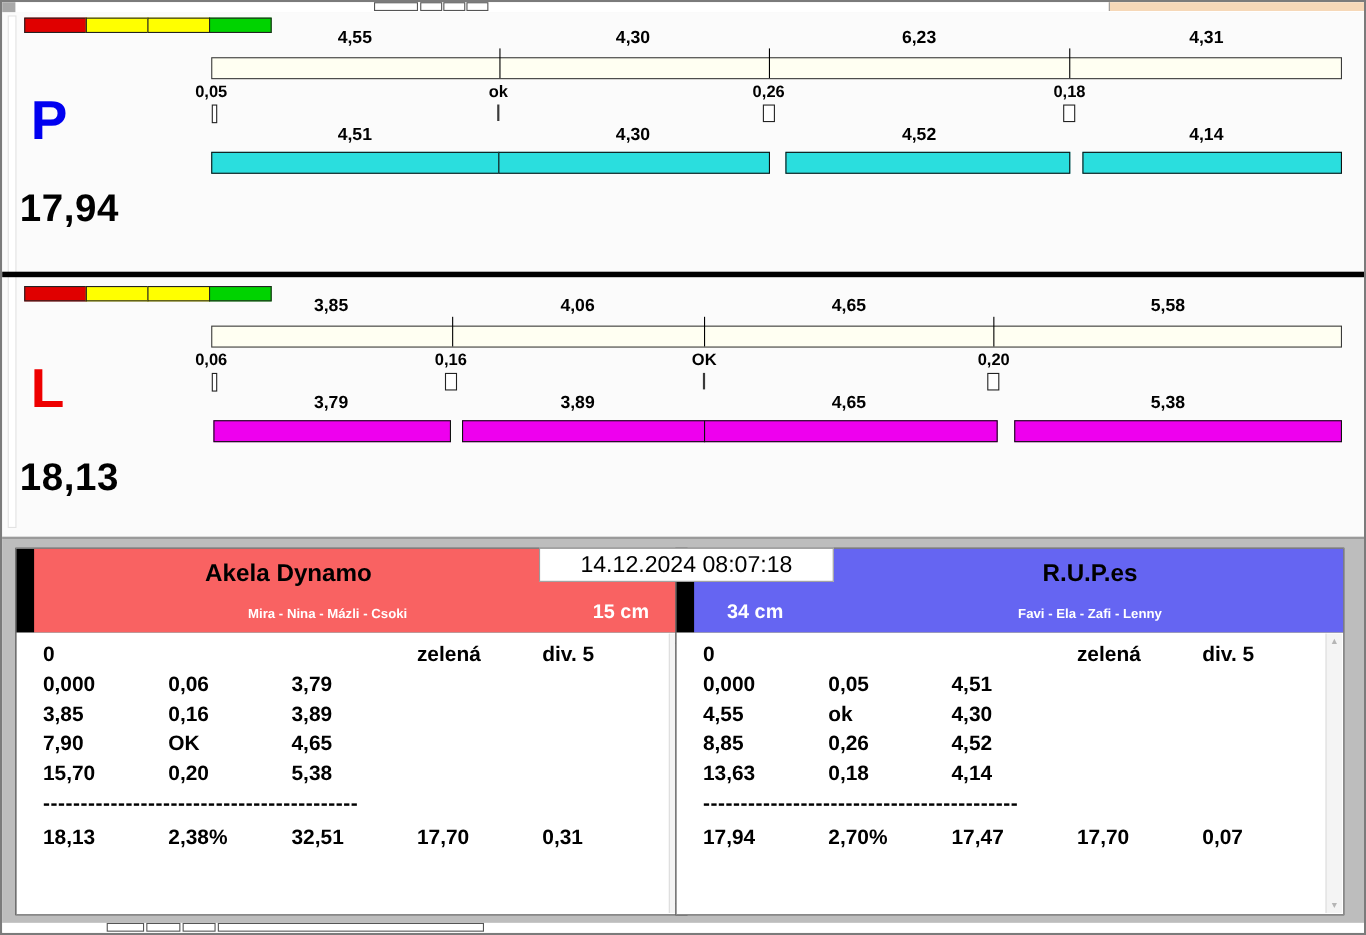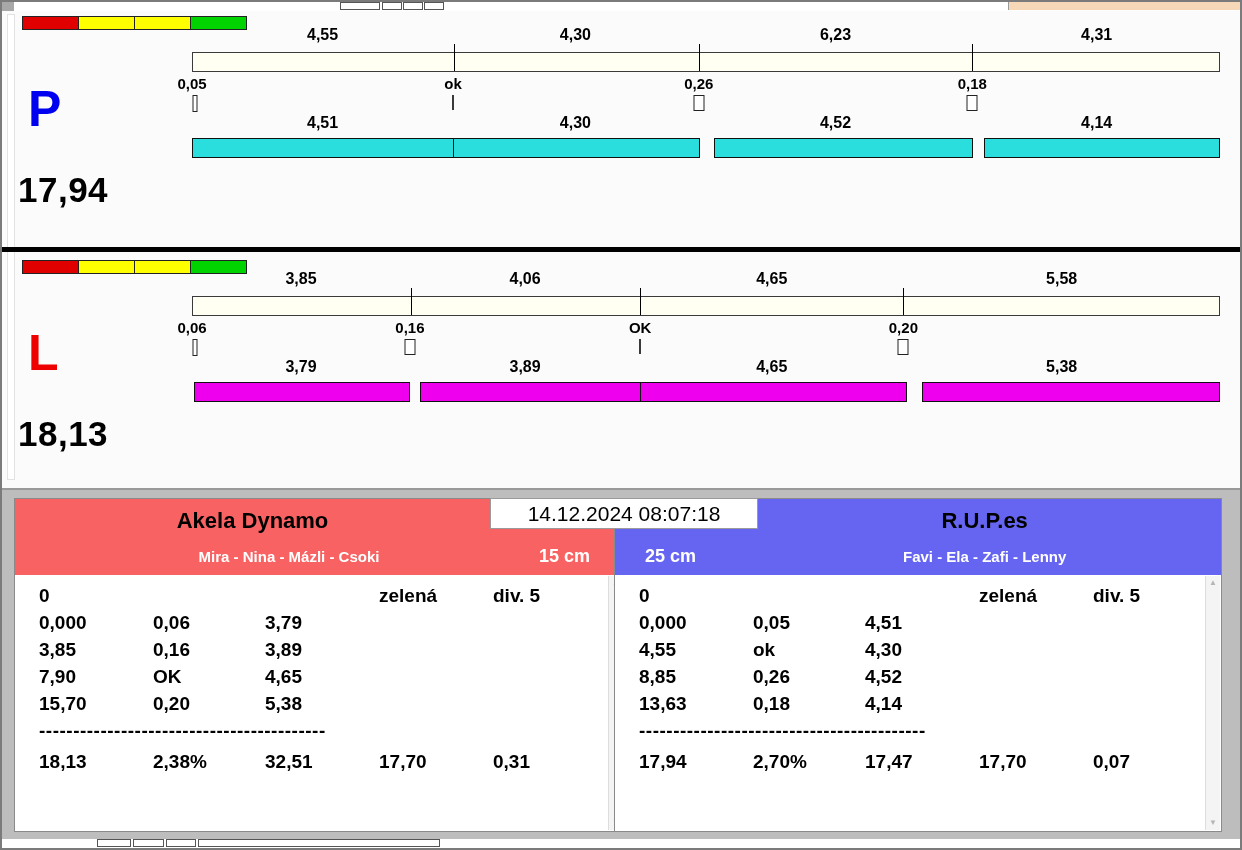--- a/index.html
+++ b/index.html
@@ -54,31 +54,31 @@
   .marker.mline   { width: 2px;  height: 15px; background: #3a3a3a; }
   .marker.msquare { width: 11px; height: 16px; background: #fff; border: 1px solid #222; }
 
   .result { position: absolute; top: 126px; left: 0; width: 100%; height: 20px; }
   .rseg { position: absolute; top: 0; height: 20px; border: 1px solid #111; display: block; }
   #lane-p .rseg { background: var(--p-result-bar, #2adede); }
   #lane-l .rseg { background: var(--l-result-bar, #ee00ee); }
 
   
   .bottom { position: absolute; top: 486px; left: 0; right: 0; bottom: 9px; background: #bdbdbd; border-top: 2px solid #9a9a9a; }
-  .team { position: absolute; top: 8px; bottom: 7px; background: #a3a3a3; border: 1px solid #8a8a8a; }
+  .team { position: absolute; top: 8px; bottom: 7px; background: #000000; border: 1px solid #8a8a8a; padding-left: 16px; }
   #team-left  { left: 12px;  width: 611px; }
   #team-right { left: 612px; width: 608px; }
 
   .thead { height: 76px; position: relative; }
   #team-left  .thead { background: var(--team-left-header, #f96262); }
   #team-right .thead { background: var(--team-right-header, #6565f2); }
   .tname { padding-top: 9px; font-size: 22px; font-weight: bold; color: #000; text-align: center; }
   #team-left  .tname { width: 78%; }
   #team-right .tname { margin-left: 22%; width: 78%; }
-  .tmembers { position: absolute; bottom: 10px; font-size: 15px; font-weight: bold; color: #fff; white-space: nowrap; text-align: center; }
+  .tmembers { position: absolute; bottom: 10px; font-size: 12px; font-weight: bold; color: #fff; white-space: nowrap; text-align: center; }
   #team-left  .tmembers { left: 0; width: 90%; }
   #team-right .tmembers { left: 22%; width: 78%; }
   .sizecls { position: absolute; bottom: 8px; font-size: 18px; font-weight: bold; color: #fff; }
   #team-left  .sizecls { right: 34px; }
   #team-right .sizecls { left: 30px; }
 
   .tbody { position: absolute; top: 76px; left: 0; right: 0; bottom: 0; background: #fff; padding: 10px 0 0 24px; }
   .trow { display: grid; grid-template-columns: 114px 112px 114px 114px 100px; height: 27px;
           font-size: 19px; font-weight: bold; color: #000; }
   .trow span { white-space: nowrap; }
@@ -265,21 +265,21 @@
           <span class="scroll-up">▲</span>
           <span class="scroll-down">▼</span>
         </div>
       </div>
     </section>
 
     <section class="team" id="team-right">
       <header class="thead">
         <div class="tname">R.U.P.es</div>
         <span class="tmembers">Favi - Ela - Zafi - Lenny</span>
-        <span class="sizecls">25 cm</span>
+        <span class="sizecls">34 cm</span>
       </header>
       <div class="tbody">
         <div class="trow">
           <span>0</span>
           <span></span>
           <span></span>
           <span>zelená</span>
           <span>div. 5</span>
         </div>
         <div class="trow">

